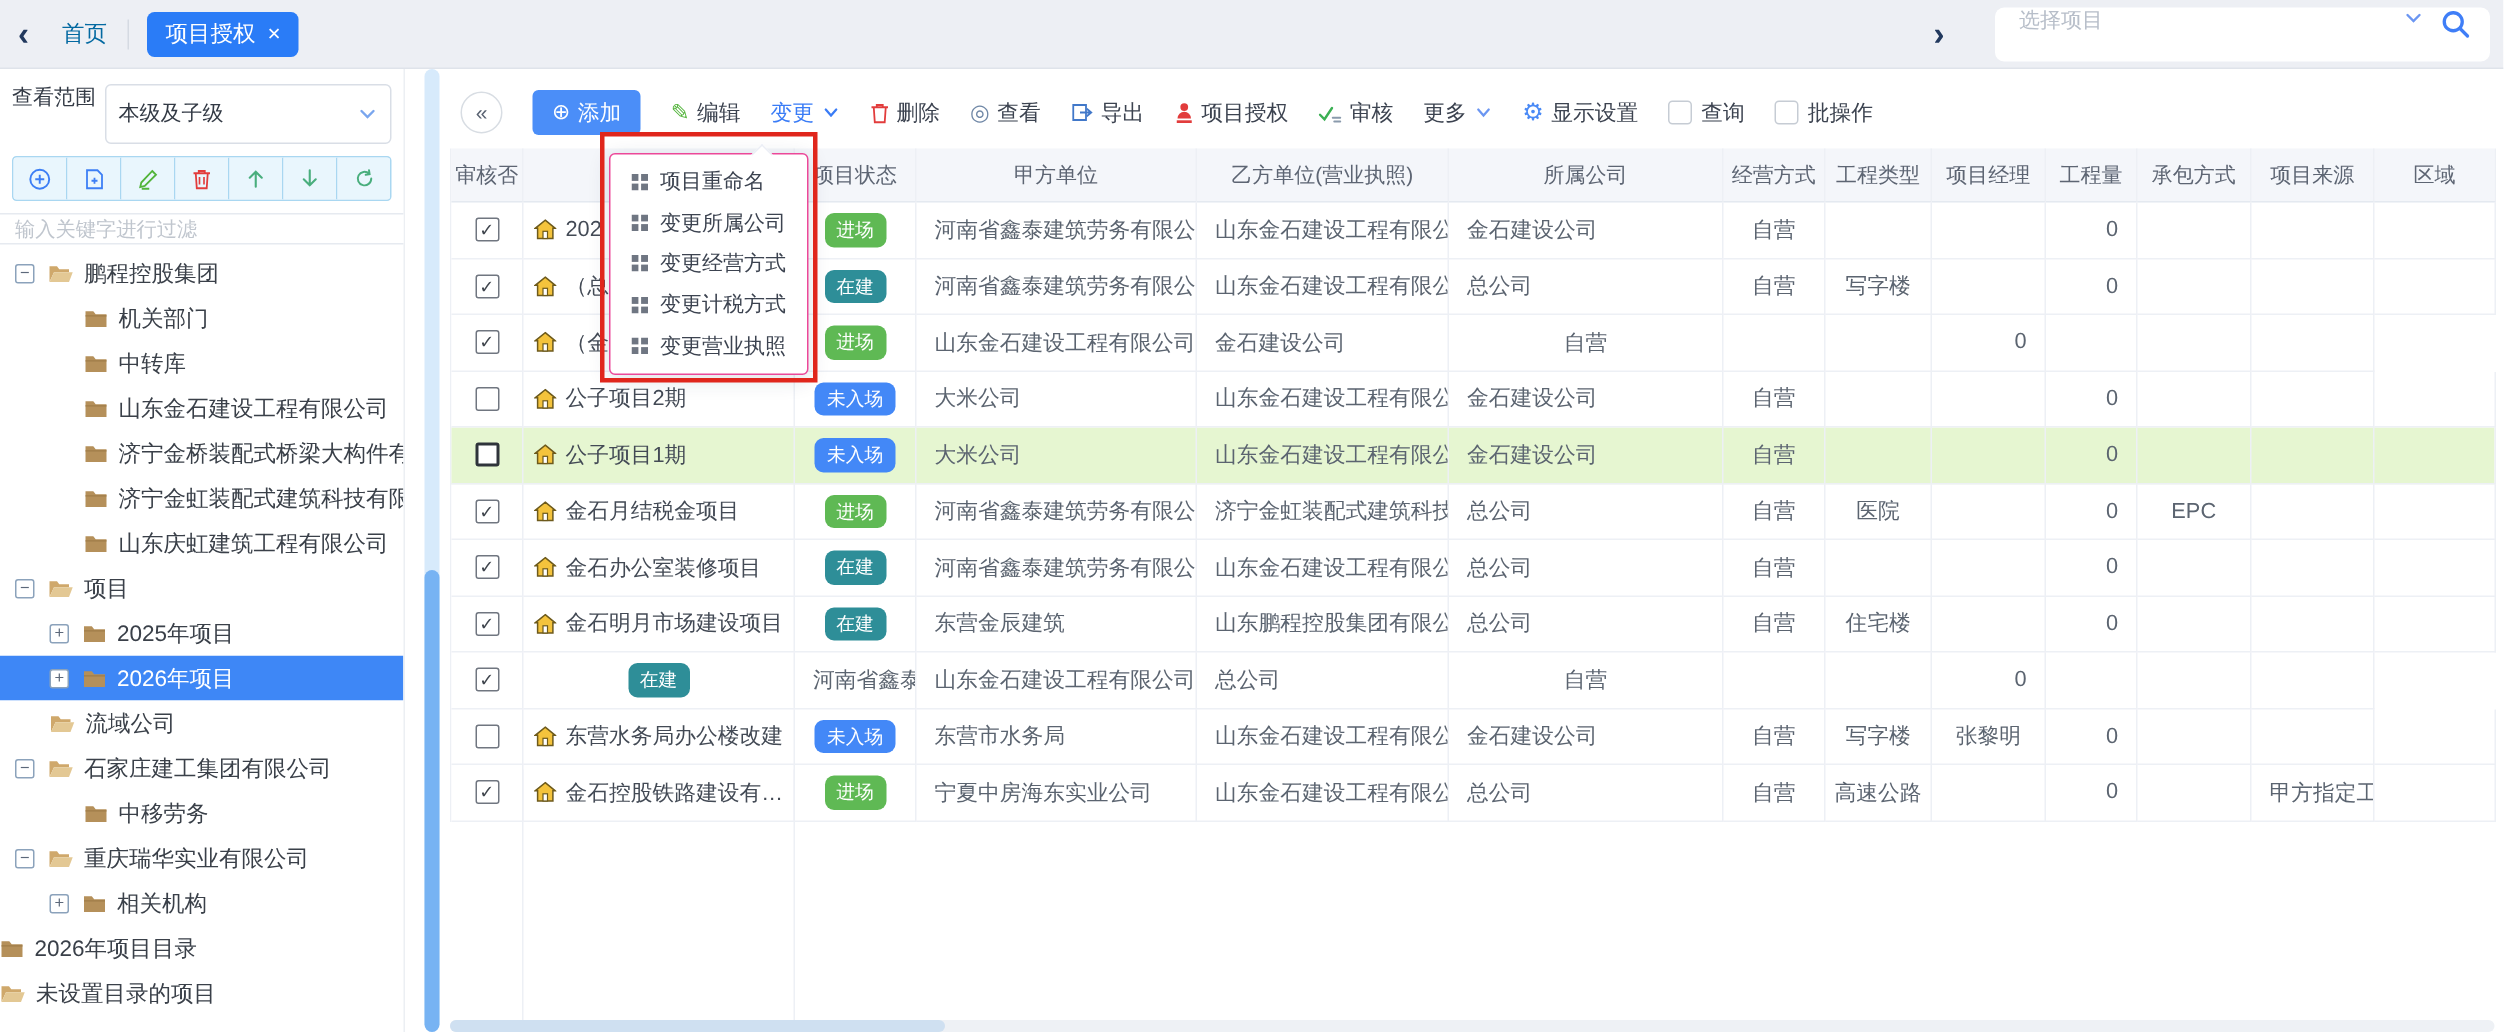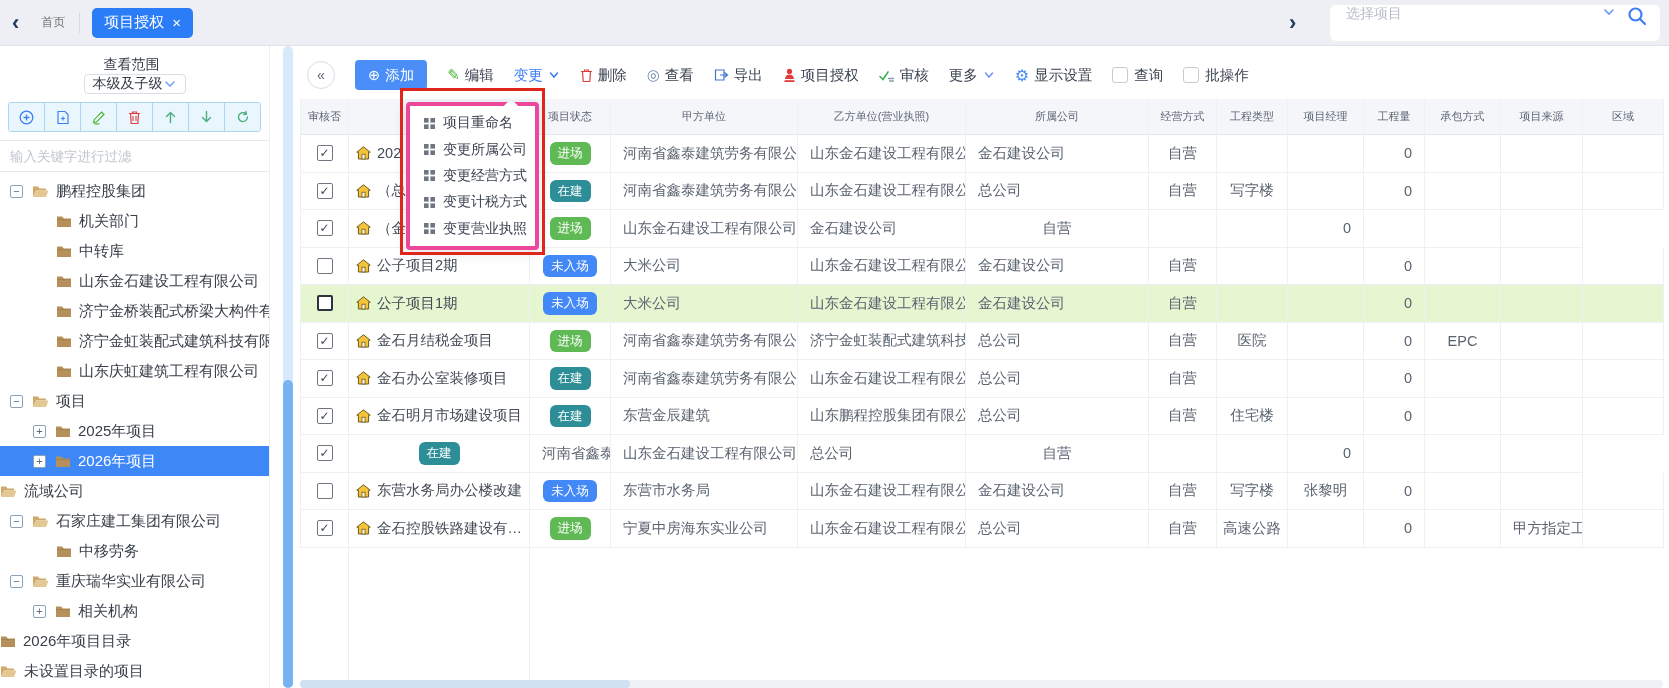--- a/index.html
+++ b/index.html
@@ -2,42 +2,42 @@
 <html><head>
 <meta charset="utf-8">
 <style>
   * { margin:0; padding:0; box-sizing:border-box; }
   html,body { width:1669px; height:688px; overflow:hidden; }
   body { font-family:"Liberation Sans","DejaVu Sans",sans-serif; font-size:14px; color:#3c4350; background:#fff; position:relative; }
 
   
   .topbar { height:46px; background:#edeff4; border-bottom:1px solid #dfe3ea; display:flex; align-items:center; position:relative; }
   .tb-back { font-size:22px; font-weight:bold; color:#22395e; margin-left:12px; cursor:pointer; line-height:1; }
-  .tb-home { font-size:12px; color:#737373; margin-left:22px; cursor:pointer; }
+  .tb-home { font-size:15px; color:#0369a1; margin-left:22px; cursor:pointer; }
   .tb-sep { width:1px; height:20px; background:#d5dae2; margin:0 12px 0 14px; }
   .tb-tab { height:30px; background:#2a7cf7; color:#fff; border-radius:5px; display:flex; align-items:center; padding:0 12px; font-size:15px; gap:8px; cursor:pointer; }
   .tb-tab .x { font-size:15px; line-height:1; }
   .tb-fwd { position:absolute; left:1289px; font-size:22px; font-weight:bold; color:#22395e; cursor:pointer; line-height:1; }
   .proj-select { position:absolute; left:1330px; top:5px; width:330px; height:36px; background:#fff; border-radius:6px; display:flex; padding:0 12px; }
   .proj-select .ph { color:#b7bec9; font-size:14px; flex:1; margin-left:4px; }
   .proj-select svg { flex:none; }
 
   
   .body { display:flex; height:642px; position:relative; }
 
   
   .sidebar { width:270px; flex:none; border-right:1px solid #eceff3; overflow:hidden; }
-  .scope-row { display:flex; align-items:center; margin:10px 8px 8px 8px;flex-direction:column; }
+  .scope-row { display:flex; margin:10px 8px 8px 8px; }
   .scope-label { font-size:14px; color:#333a45; flex:none; margin-right:6px; }
   .scope-select { flex:1; height:40px; border:1px solid #d9dee6; border-radius:4px; background:#fff; display:flex; align-items:center; padding:0 8px; cursor:pointer; }
   .scope-select .val { flex:1; font-size:14px; color:#333a45; }
   .tree-toolbar { display:flex; margin:0 8px; border:1px solid #a9d7f1; border-radius:3px; overflow:hidden; }
   .tt-btn { flex:1; height:28px; background:#e9f6fd; border-right:1px solid #a9d7f1; display:flex; align-items:center; justify-content:center; cursor:pointer; font-size:14px; }
   .tt-btn:last-child { border-right:none; }
-  .filter-input { width:270px; height:32px; border:none; border-top:1px solid #e6eaf0; border-bottom:1px solid #e6eaf0; margin-top:8px; padding:0 10px; font-size:13.5px; color:#333; outline:none; font-family:inherit; }
+  .filter-input { width:270px; height:21px; border:none; border-top:1px solid #e6eaf0; border-bottom:1px solid #e6eaf0; margin-top:8px; padding:0 10px; font-size:13.5px; color:#333; outline:none; font-family:inherit; }
   .filter-input::placeholder { color:#c0c6ce; }
   .tree { margin-top:4px; }
   .tree-row { height:30px; display:flex; align-items:center; cursor:pointer; white-space:nowrap; overflow:hidden; }
   .tree-row .inner { display:flex; align-items:center; height:100%; flex:1; overflow:hidden; }
   .tree-row.sel .inner { background:#3e87f6; color:#fff; }
   .tgl { width:13px; height:13px; border:1px solid #8ba2bb; border-radius:2px; background:#fff; color:#5c687a; font-size:11px; line-height:11px; text-align:center; flex:none; margin-right:9px; cursor:pointer; }
   .tree-label { font-size:15px; color:#3a4049; margin-left:7px; overflow:hidden; }
   .tree-row.sel .tree-label { color:#fff; }
   .fold { flex:none; display:flex; }
 
@@ -53,38 +53,38 @@
   .add-btn { height:30px; background:#4b8ef8; color:#fff; border:none; border-radius:4px; padding:0 13px; font-size:14.5px; display:flex; align-items:center; gap:5px; cursor:pointer; font-family:inherit; }
   .tb-item { display:flex; align-items:center; gap:5px; font-size:14.5px; color:#3c4350; cursor:pointer; white-space:nowrap; }
   .tb-item.blue { color:#3a7cf6; }
   .tb-check { display:flex; align-items:center; gap:6px; font-size:14.5px; color:#3c4350; cursor:pointer; }
   .cbx { width:16px; height:16px; border:1px solid #c6ccd4; border-radius:3px; background:#fff; flex:none; }
 
   
   .table { margin:9px 0 0 7px; width:1363px; border-left:1px solid #edf0f5; position:relative; }
   .tr { display:grid; grid-template-columns:48px 181px 81px 187px 168px 183px 68px 71px 76px 61px 76px 82px 81px; }
   .thead { background:#f4f6fa; height:36px; }
-  .thead .td { color:#5d6573; font-size:11px; border-bottom:1px solid #e4e9f0; }
+  .thead .td { color:#5d6573; font-size:14px; border-bottom:1px solid #e4e9f0; }
   .rowr { height:37.5px; background:#fff; }
   .rowr.hl { background:#e6f6d1; }
   .td { display:flex; align-items:center; justify-content:center; border-right:1px solid #edf0f5; border-bottom:1px solid #edf0f5; overflow:hidden; font-size:14.5px; color:#5b6470; white-space:nowrap; }
   .td.al { justify-content:flex-start; padding-left:12px; }
   .td.ar { justify-content:flex-end; padding-right:12px; }
   .td.name-td { justify-content:flex-start; padding-left:7px; color:#434a55; gap:6px; }
   .rcb { width:16px; height:16px; border:1.5px solid #707680; border-radius:2px; background:#fff; display:flex; align-items:center; justify-content:center; font-size:12px; color:#3f454d; cursor:pointer; }
   .rowr.hl .rcb { border-color:#2f343b; border-width:2px; }
   .badge { color:#fff; font-size:12.5px; padding:5px 8px; border-radius:6px; line-height:1; }
   .below-line { position:absolute; width:1px; background:#edf0f5; }
 
   
   .hscroll { position:absolute; left:7px; right:6px; bottom:0; height:8px; background:#eef1f5; border-radius:4px; }
   .hscroll .thumb { position:absolute; left:0; top:0; height:8px; width:330px; background:#cfe0f1; border-radius:4px; }
 
   
-  .change-menu { position:absolute; left:113px; top:56px; width:133px; height:148px; background:#fff; border:4px solid #ec4899; border-radius:4px; box-shadow:0 3px 14px rgba(30,50,80,.14); z-index:30; display:flex; flex-direction:column; justify-content:space-evenly; padding:4px 0; }
+  .change-menu { position:absolute; left:113px; top:56px; width:133px; height:148px; background:#fff; border:1px solid #ec4899; border-radius:4px; box-shadow:0 3px 14px rgba(30,50,80,.14); z-index:30; display:flex; flex-direction:column; justify-content:space-evenly; padding:4px 0; }
   .change-menu .notch { position:absolute; top:-5px; left:96px; width:10px; height:10px; background:#fff; transform:rotate(45deg); border-left:1px solid #ebeef5; border-top:1px solid #ebeef5; }
   .cm-item { display:flex; align-items:center; gap:8px; padding-left:14px; font-size:14px; color:#3c4350; cursor:pointer; height:26px; }
   .red-box { position:absolute; left:107px; top:42px; width:145px; height:167px; border:3px solid #e0261c; z-index:40; pointer-events:none; }
 
   svg { display:block; }
 </style>
 </head>
 <body>
 
 <div class="topbar">
@@ -287,21 +287,21 @@
         <svg width="16" height="13" viewBox="0 0 16 13">
                 <path d="M1 1.5 h5.2 l1.6 2 H15 v8.5 H1 Z" fill="#b5905a"></path>
                 <path d="M1 4.6 h14" stroke="#a07c48" stroke-width=".8"></path>
               </svg>
       </span>
 
       <span class="tree-label">2026年项目</span>
     </div>
   </div>
         <div class="tree-row">
-    <div class="inner" style="">
+    <div class="inner" style="padding-left: 33px;">
 
       <span class="fold open">
         <svg width="17" height="13" viewBox="0 0 17 13">
                 <path d="M1 1.5 h5 l1.5 2 H14 v2 H4 L1 12 Z" fill="#cfa86b"></path>
                 <path d="M4 5.5 h12.5 L14 12 H1 Z" fill="#e3c894"></path>
               </svg>
       </span>
       <span class="tree-label">流域公司</span>
     </div>
   </div>

